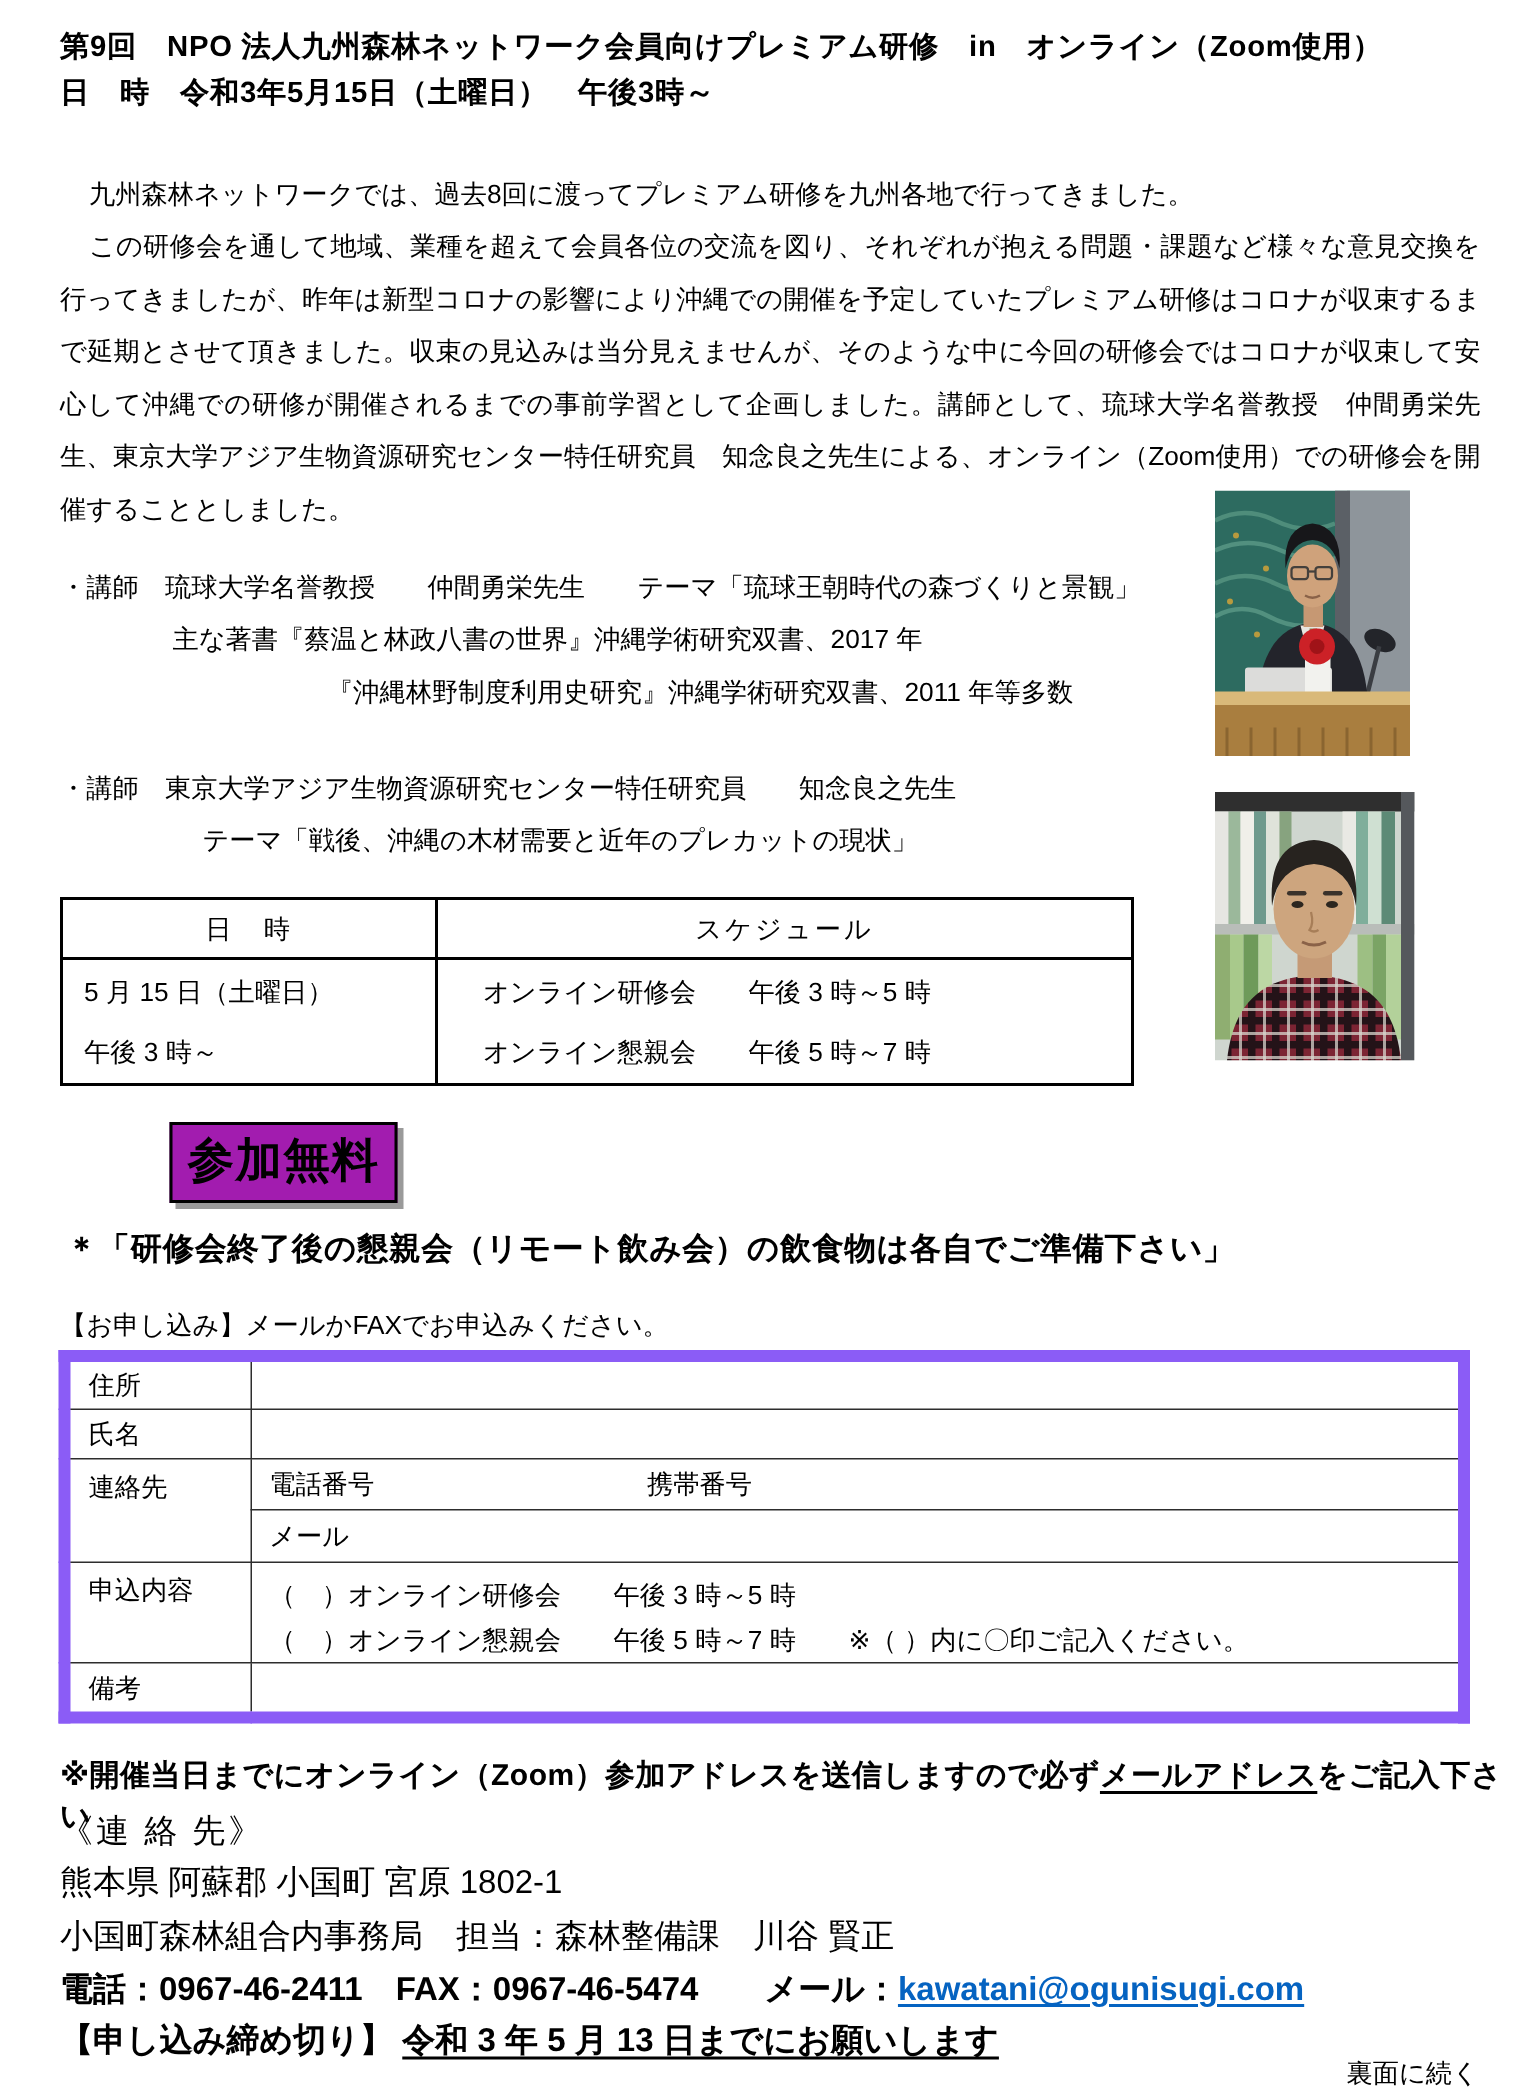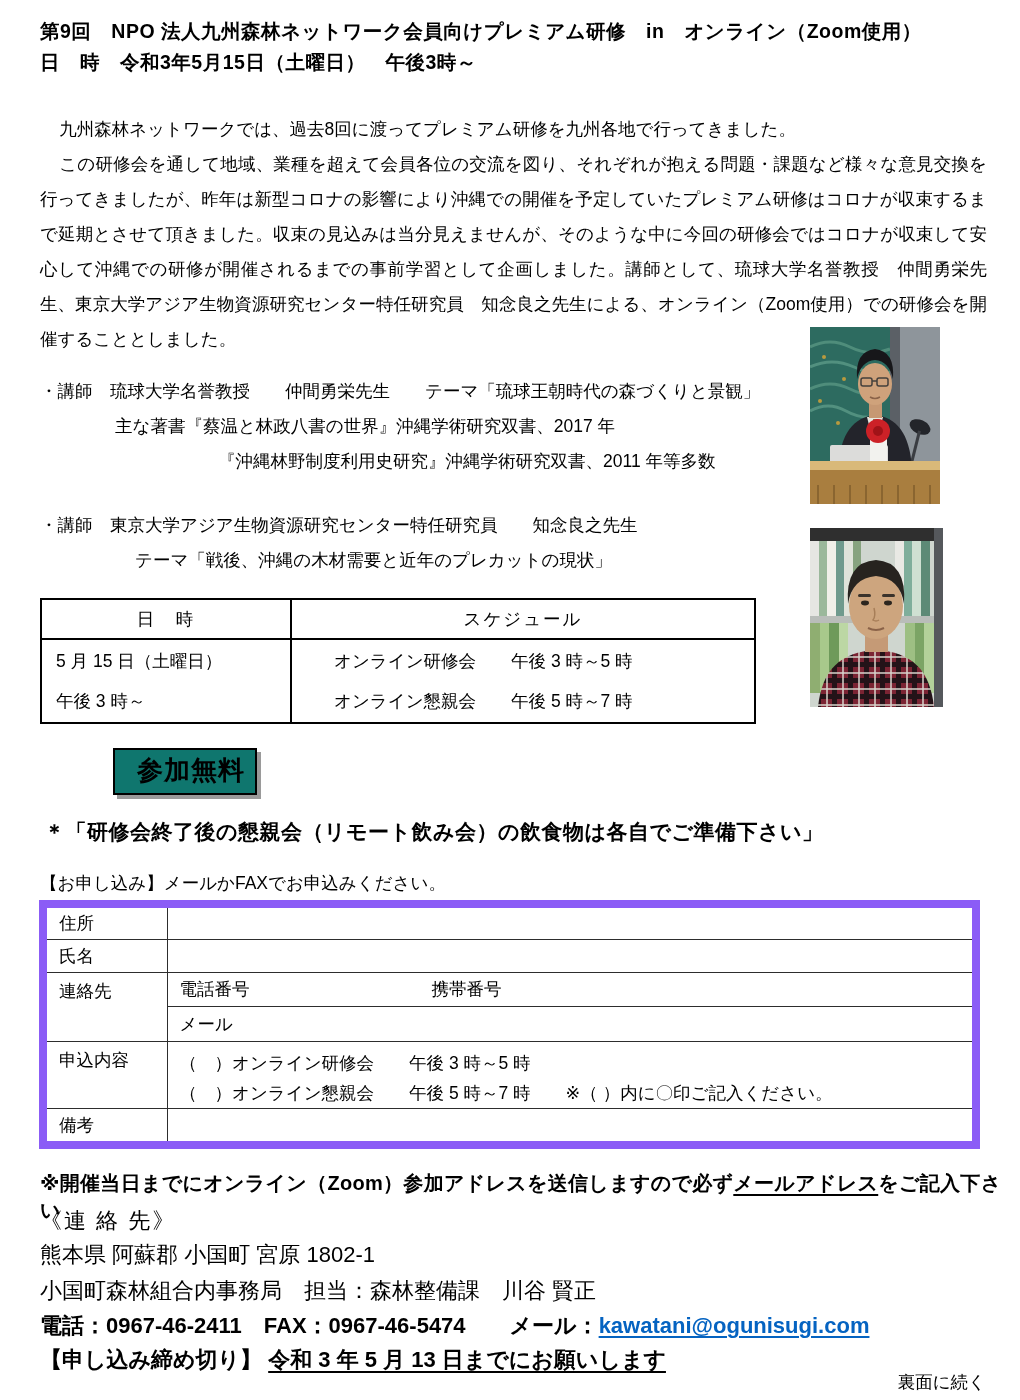--- a/index.html
+++ b/index.html
@@ -20,25 +20,25 @@
   .l2b{left:135px;top:543px;}
 
   
   .sched{left:40px;top:598px;width:716px;border-collapse:collapse;table-layout:fixed;}
   .sched th,.sched td{border:2px solid #000;font-weight:normal;font-size:17.5px;}
   .sched th{height:36px;text-align:center;letter-spacing:2px;}
   .sched td{height:74px;vertical-align:middle;}
   .sched .c1{width:246px;}
   .cell-lines div{line-height:40px;}
   .pad14{padding-left:14px;}
-  .pad30{padding-left:42px;}
-
-  .free-box{left:113px;top:748px;border:2px solid #000;background:#0f766e;
-    box-shadow:4px 4px 0 0 #9a9a9a;padding:3px 10px 5px 22px;
-    font-size:26px;font-weight:bold;letter-spacing:1px;}
+  .pad30{padding-left:30px;}
+
+  .free-box{left:113px;top:748px;border:2px solid #000;background:#a21caf;
+    box-shadow:4px 4px 0 0 #9a9a9a;padding:3px 10px 5px 10px;
+    font-size:31px;font-weight:bold;letter-spacing:1px;}
   .note-line{left:44px;top:818px;font-size:21px;font-weight:bold;letter-spacing:0.5px;}
   .apply-head{left:40px;top:871px;font-size:17.5px;}
 
   
   .form{left:39px;top:900px;width:941px;border-collapse:collapse;table-layout:fixed;}
   .form td{border:1px solid #2d2d2d;font-size:17.5px;padding:0 0 0 12px;vertical-align:middle;}
   .form{border:8px solid #8b5cf6;}
   .form .lab{width:124px;}
   .form .top{vertical-align:top;padding-top:6px;}
   .row-a{height:35px;} .row-b{height:33px;} .row-c{height:34px;}

